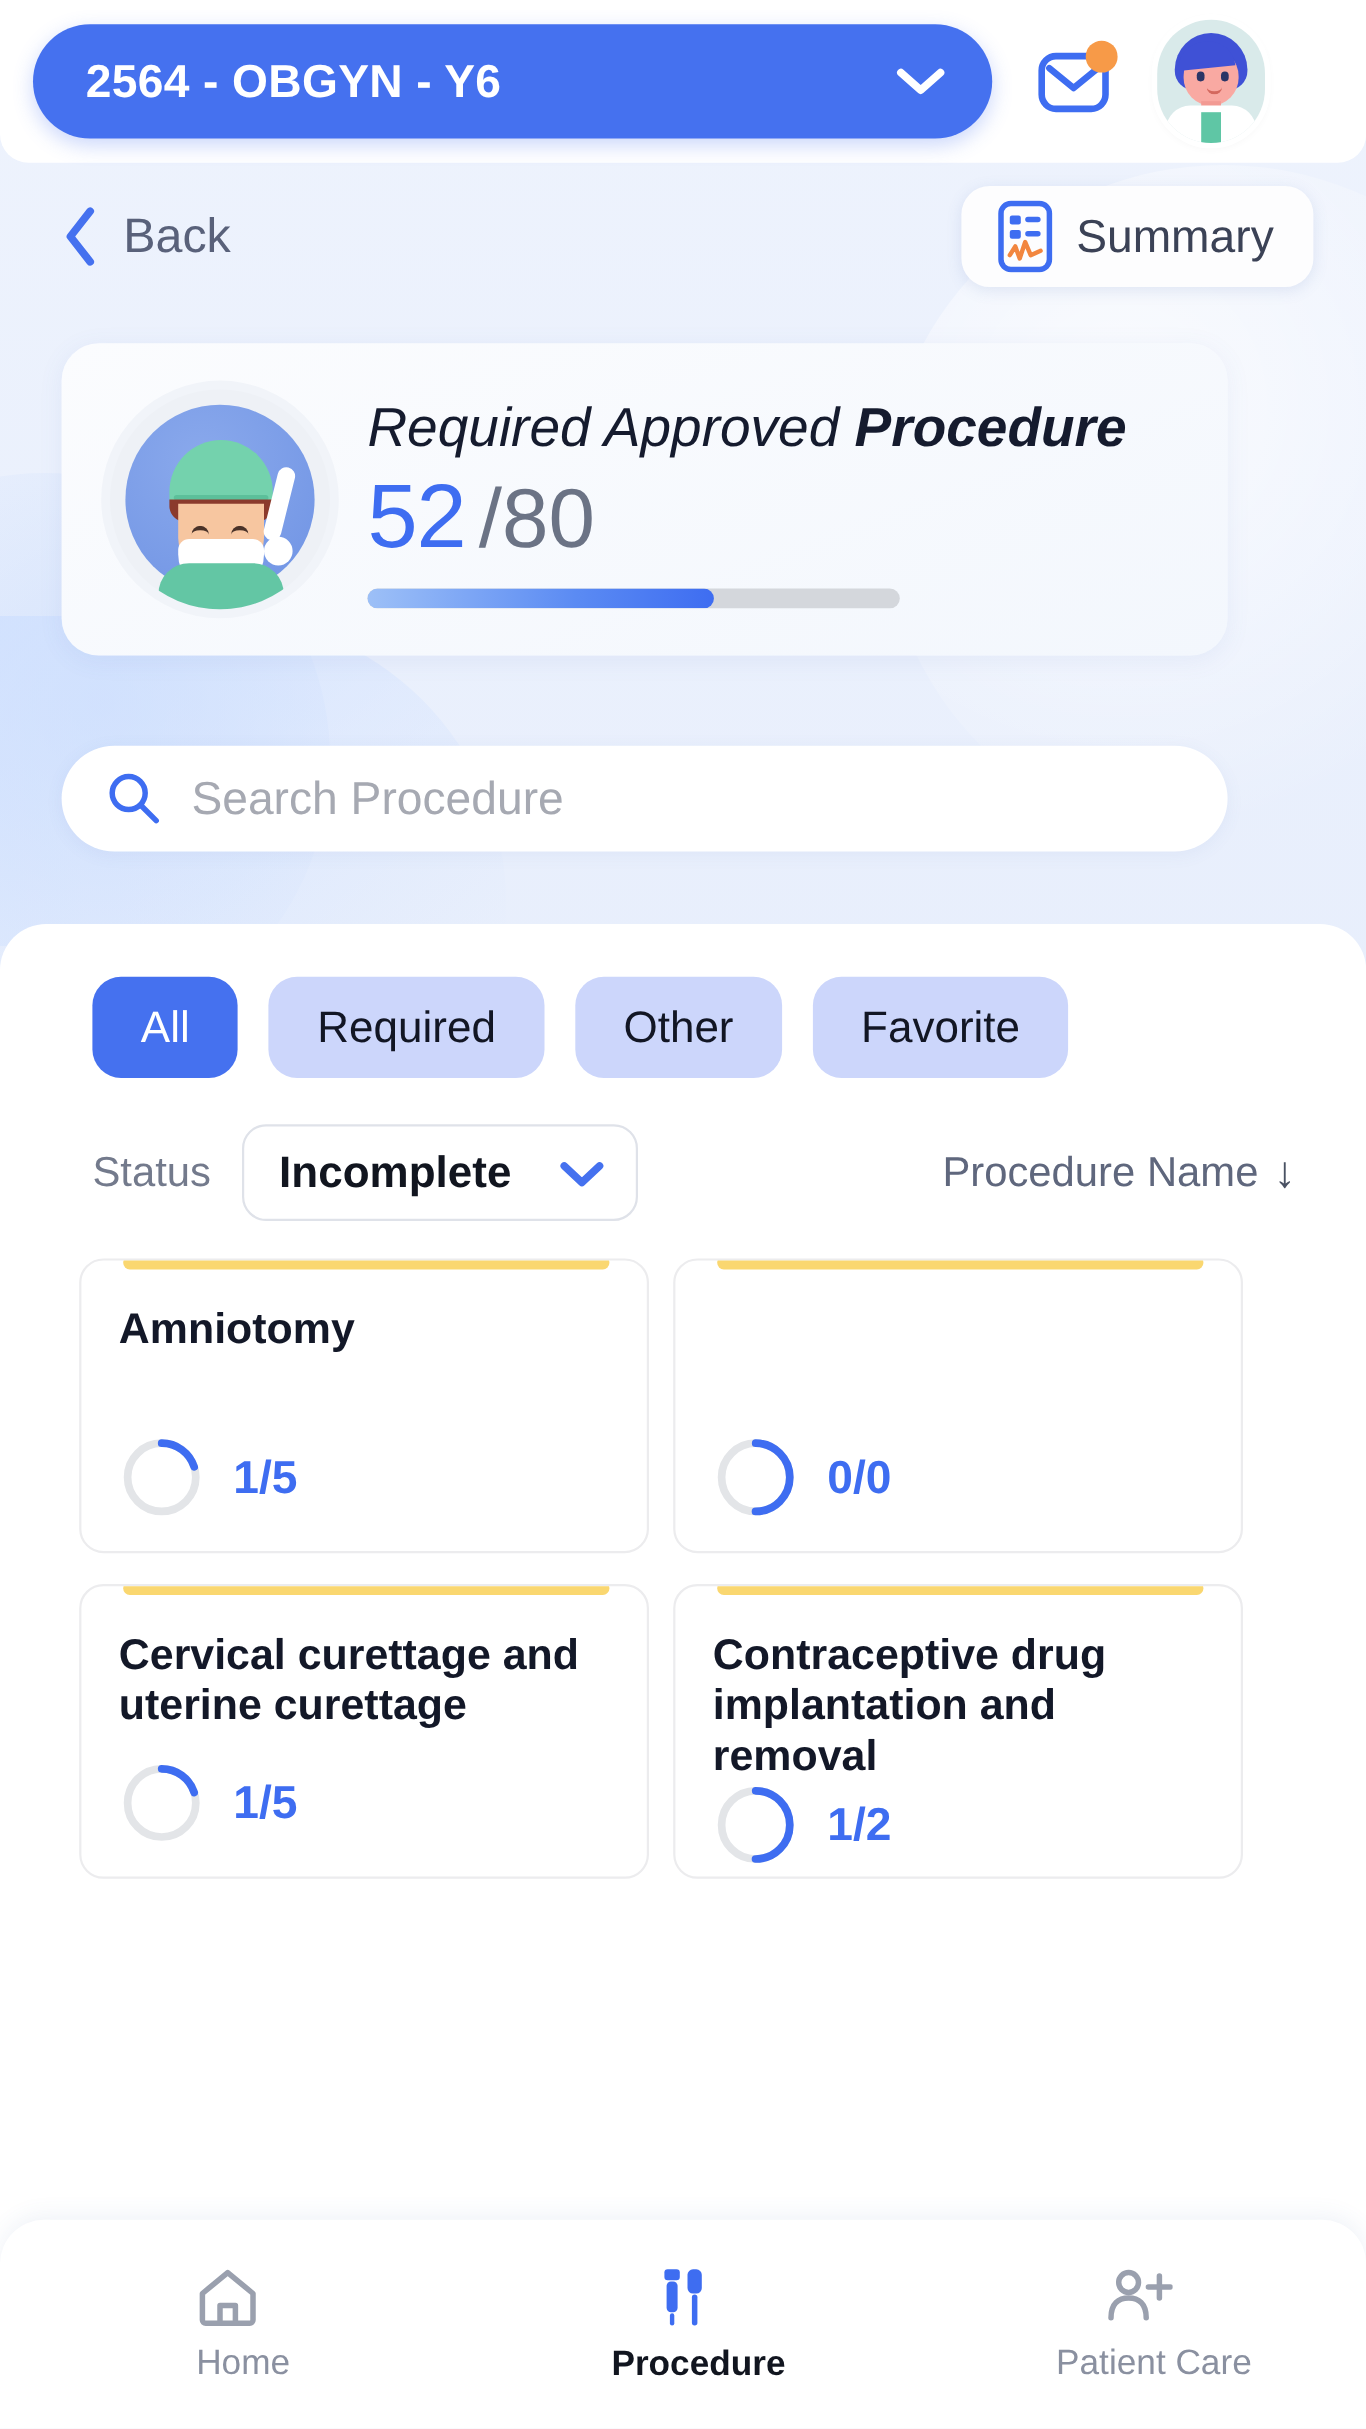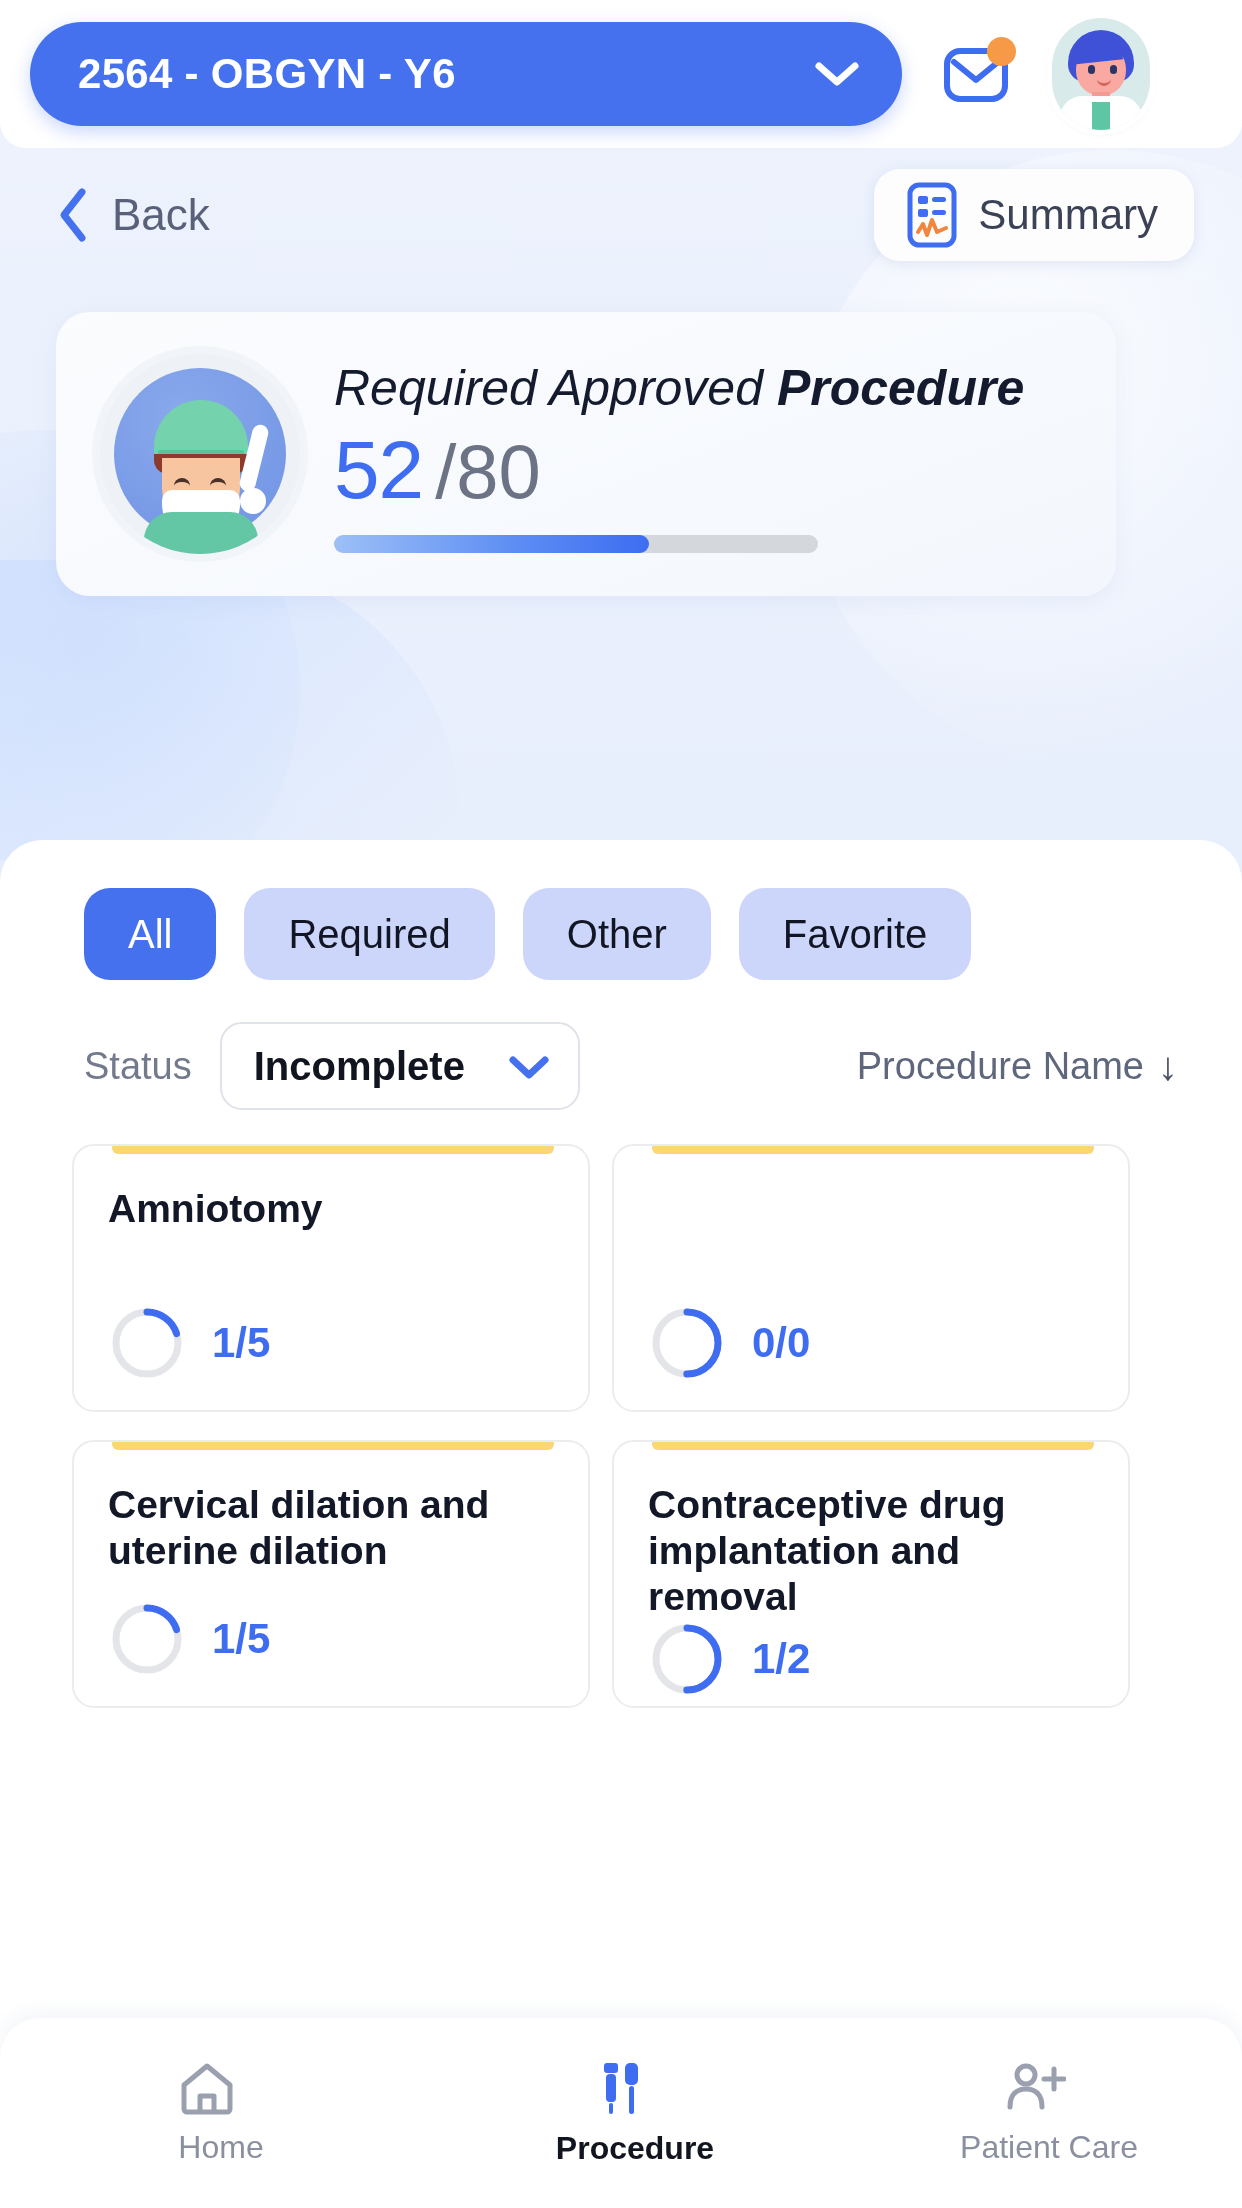--- a/index.html
+++ b/index.html
@@ -509,20 +509,27 @@
       <div class="hero-nums">
         <span class="hero-done">52</span>
         <span class="hero-total">/80</span>
       </div>
       <div class="hero-bar">
         <div class="hero-bar-fill" id="hero-bar-fill" style="width: 65%;"></div>
       </div>
     </div>
   </div>
 
+  <div class="searchbar">
+    <svg width="52" height="52" viewBox="0 0 52 52">
+      <circle cx="21" cy="21" r="15" fill="none" stroke="#3e6df1" stroke-width="5"></circle>
+      <path d="M32 32 L46 46" stroke="#3e6df1" stroke-width="5" stroke-linecap="round"></path>
+    </svg>
+    <span class="ph">Search Procedure</span>
+  </div>
 
   <div class="sheet">
 
     <div class="chips" id="chips">
         <div class="chip active">
           <span>All</span>
         </div>
         <div class="chip">
           <span>Required</span>
         </div>
@@ -565,21 +572,21 @@
           <div class="pcard-foot">
             <svg class="ring" viewBox="0 0 78 78">
               <circle cx="39" cy="39" r="31" fill="none" stroke="#e3e5e8" stroke-width="7"></circle>
               <circle cx="39" cy="39" r="31" fill="none" stroke="#3e6df1" stroke-width="7" stroke-linecap="round" stroke-dasharray="97.4 97.4" transform="rotate(-90 39 39)"></circle>
             </svg>
             <span class="pcard-count">0/0</span>
           </div>
         </div>
         <div class="pcard">
           <div class="pcard-accent" style="background: rgb(250, 215, 112);"></div>
-          <div class="pcard-title">Cervical dilation and uterine dilation</div>
+          <div class="pcard-title">Cervical curettage and uterine curettage</div>
           <div class="pcard-foot">
             <svg class="ring" viewBox="0 0 78 78">
               <circle cx="39" cy="39" r="31" fill="none" stroke="#e3e5e8" stroke-width="7"></circle>
               <circle cx="39" cy="39" r="31" fill="none" stroke="#3e6df1" stroke-width="7" stroke-linecap="round" stroke-dasharray="39.0 155.8" transform="rotate(-90 39 39)"></circle>
             </svg>
             <span class="pcard-count">1/5</span>
           </div>
         </div>
         <div class="pcard">
           <div class="pcard-accent" style="background: rgb(250, 215, 112);"></div>

